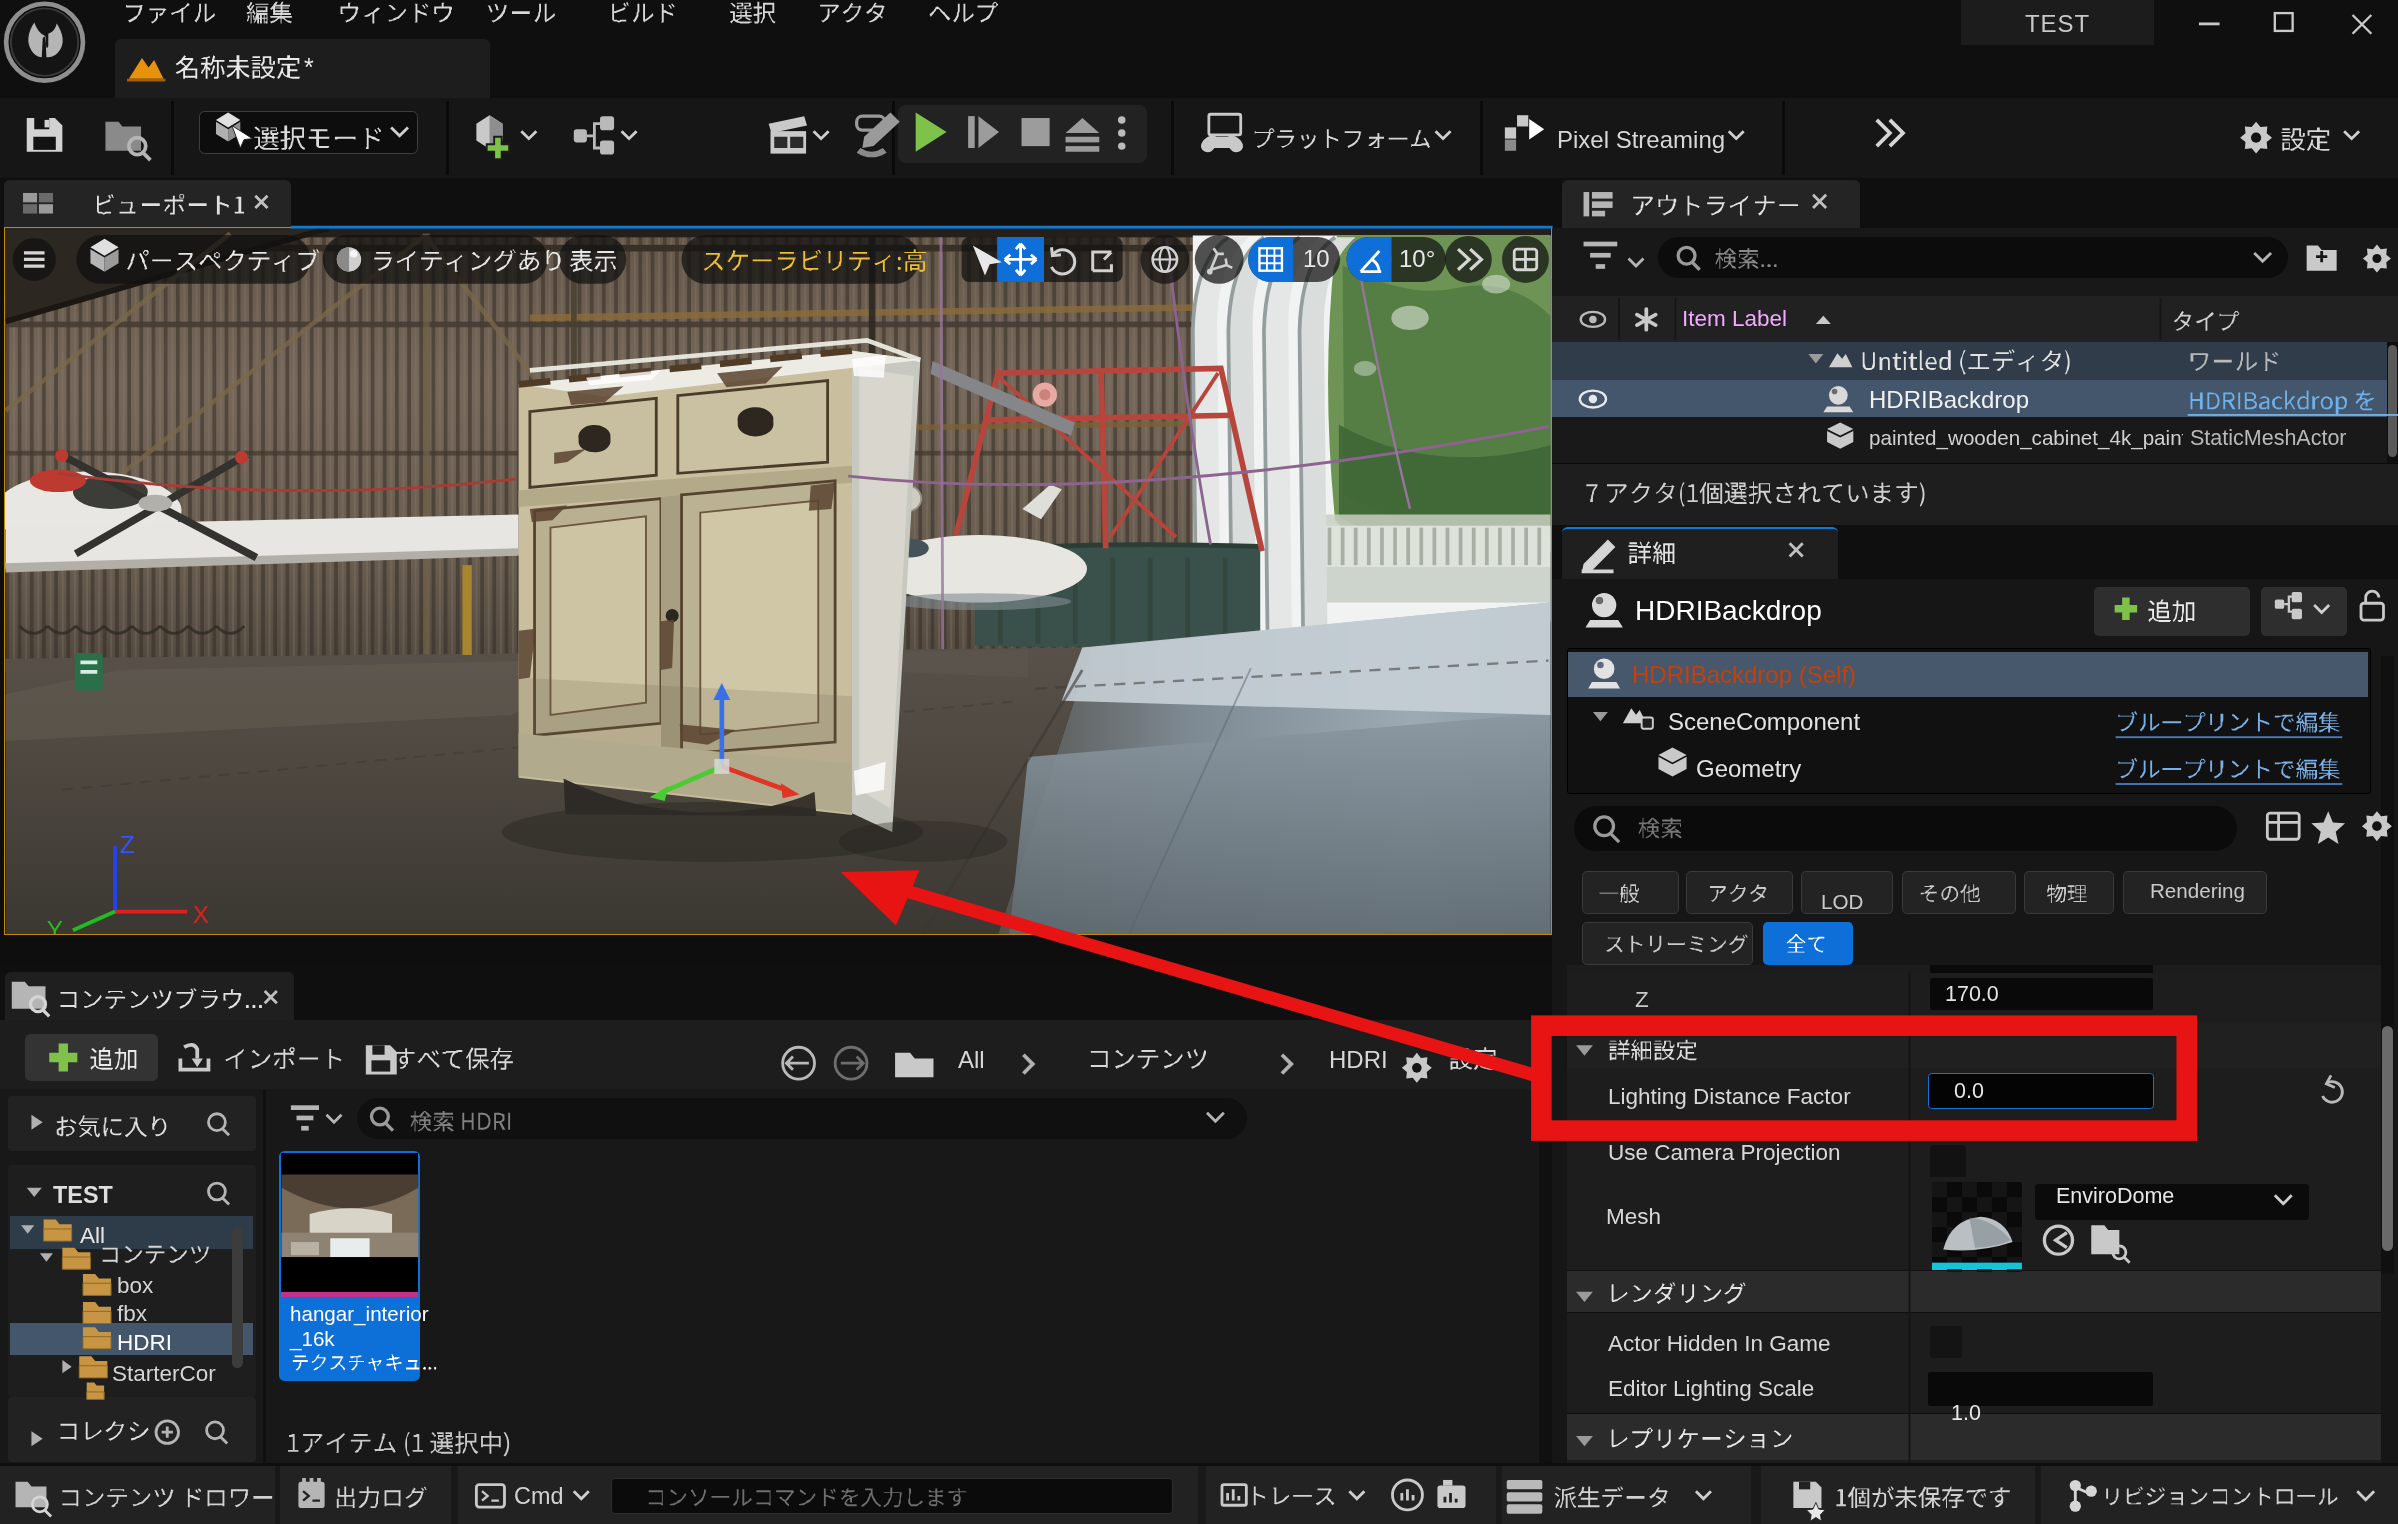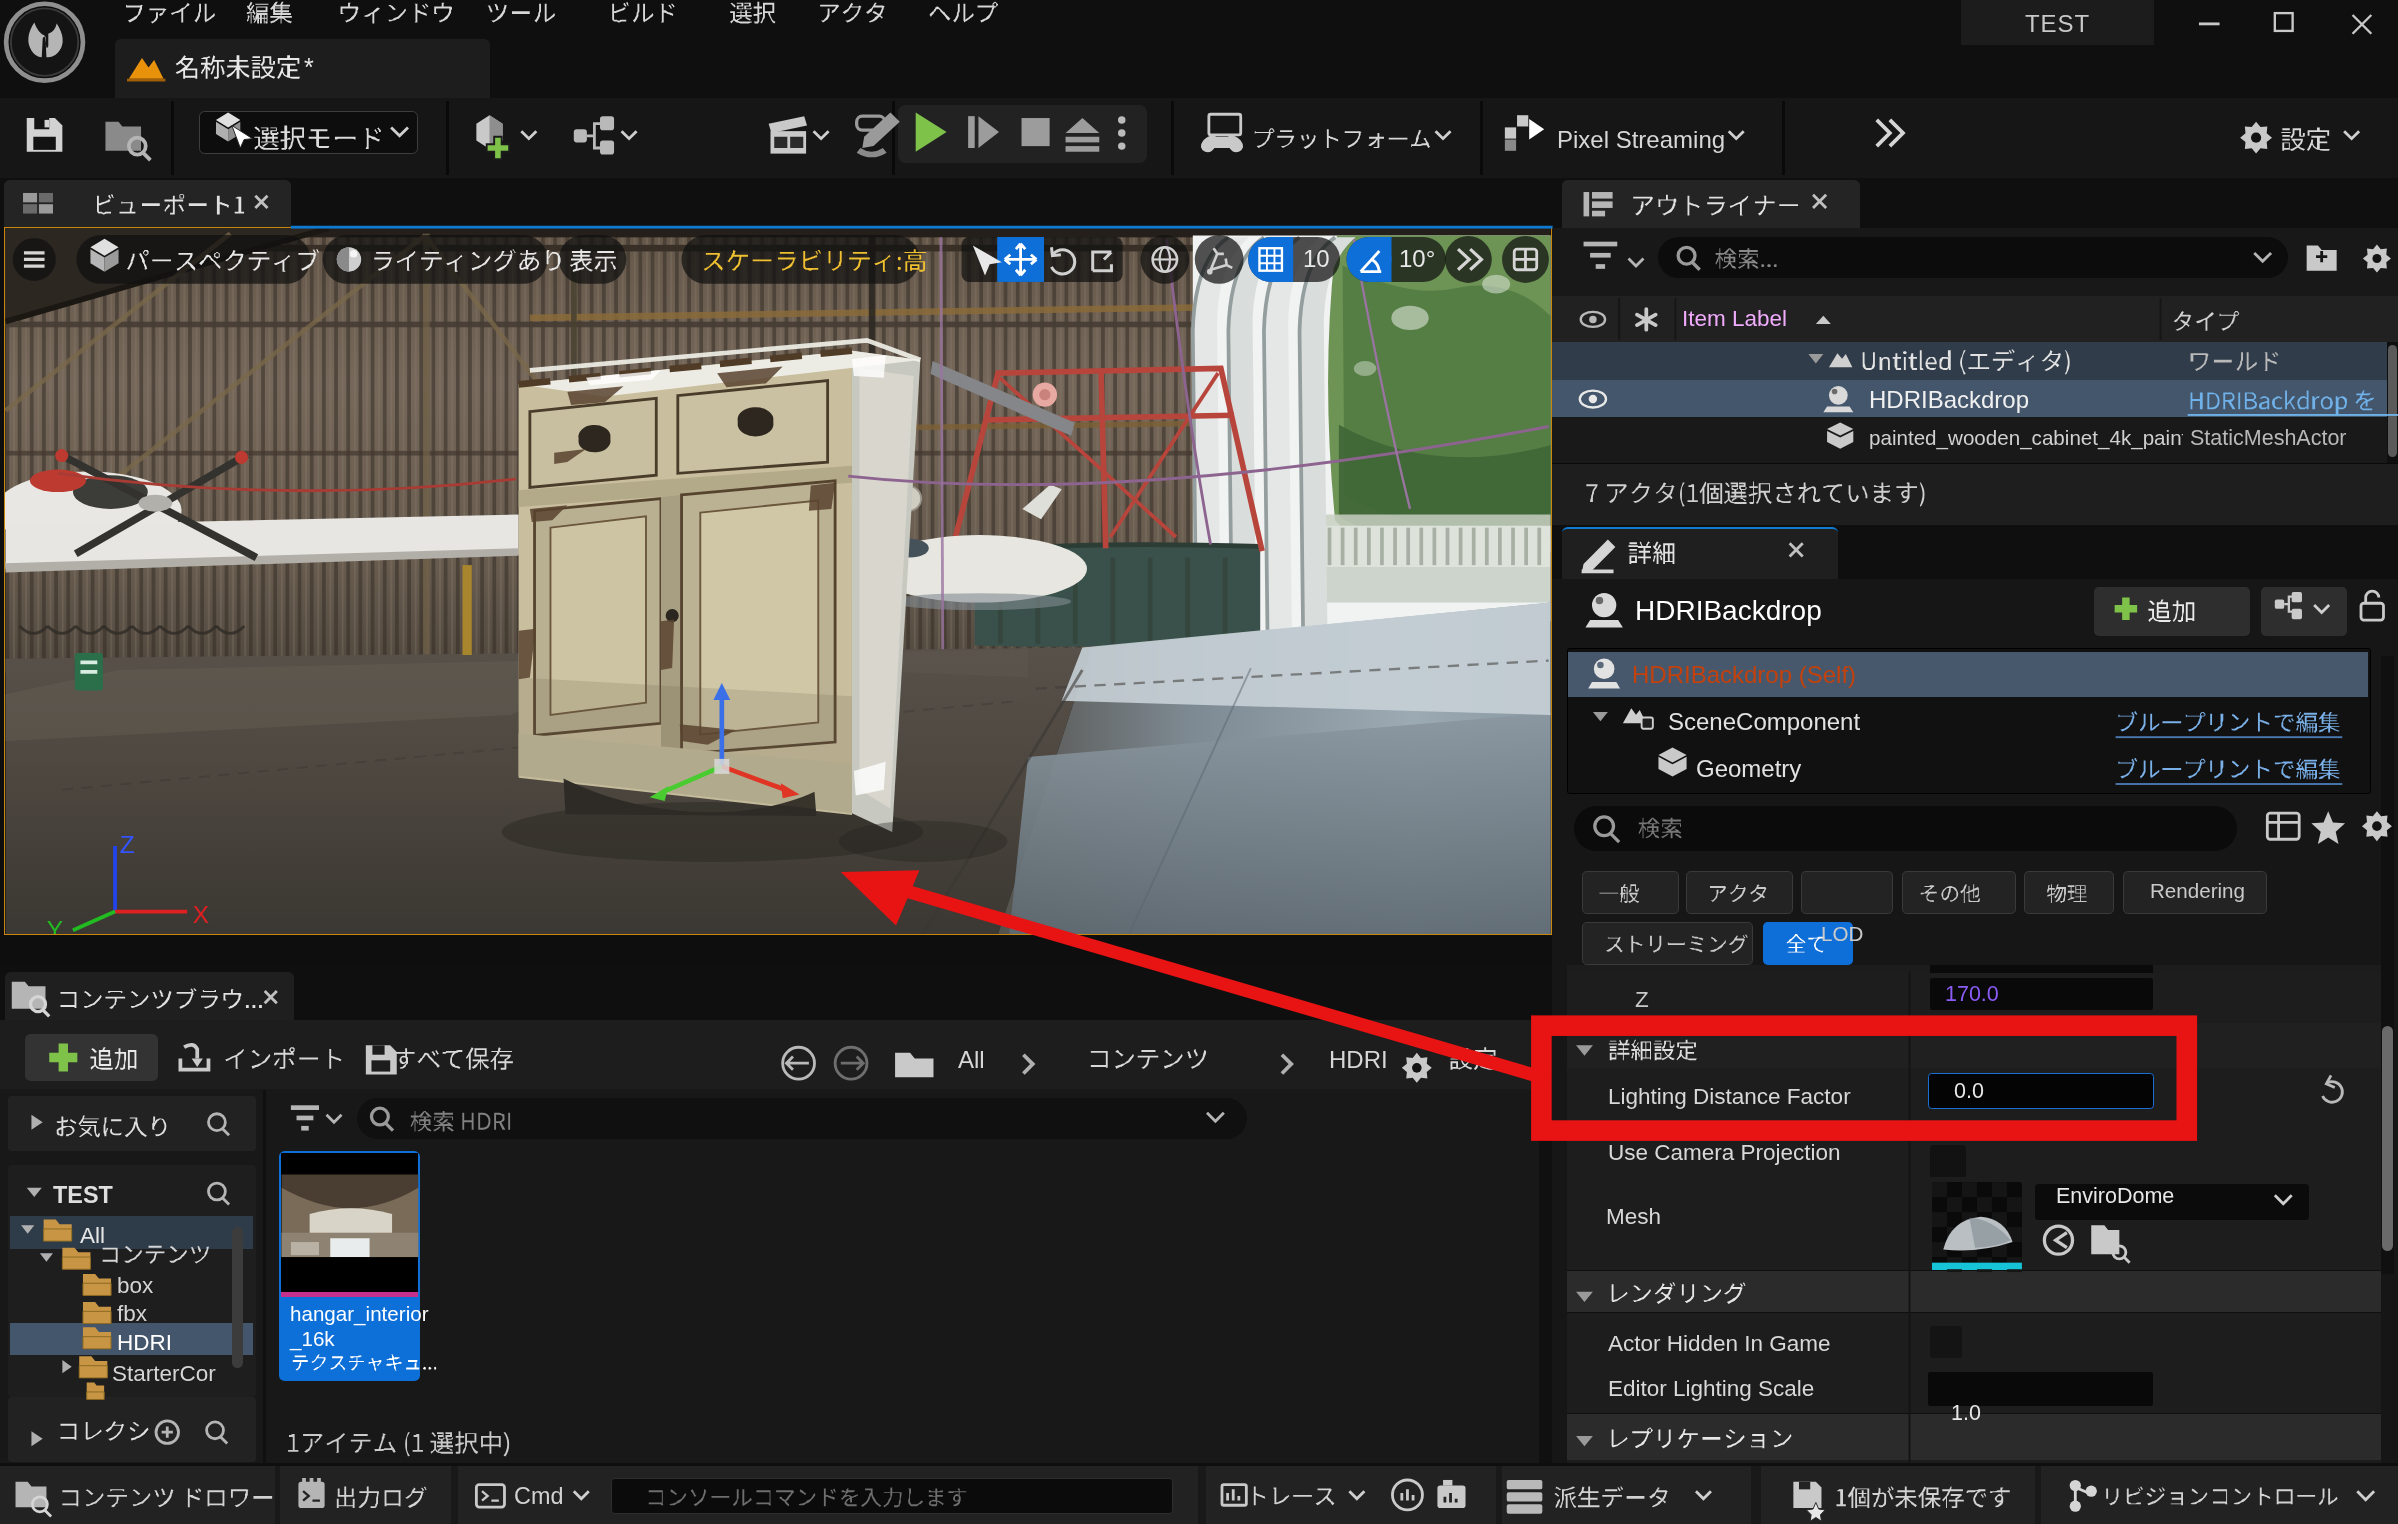--- a/index.html
+++ b/index.html
@@ -316,24 +316,24 @@
 <div class="t" style="left:1303px;top:245px;font-size:24px;color:#e8e8e8;font-weight:400;">10</div>
 <div class="t" style="left:1399px;top:245px;font-size:24px;color:#e8e8e8;font-weight:400;">10°</div>
 <div class="t" style="left:1682px;top:305px;font-size:22.5px;color:#f0abfc;font-weight:400;">Item Label</div>
 <div class="t" style="left:1869px;top:386px;font-size:24px;color:#f0f0f0;font-weight:400;">HDRIBackdrop</div>
 <div class="t" style="left:1869px;top:426px;font-size:20.6px;color:#d0d0d0;width:314px;overflow:hidden">painted_wooden_cabinet_4k_painted_</div>
 <div class="t" style="left:2190px;top:426px;font-size:21.5px;color:#b9b9b9;font-weight:400;">StaticMeshActor</div>
 <div class="t" style="left:1635px;top:594px;font-size:28px;color:#ffffff;font-weight:400;">HDRIBackdrop</div>
 <div class="t" style="left:1632px;top:661px;font-size:24px;color:#c2410c;font-weight:400;">HDRIBackdrop (Self)</div>
 <div class="t" style="left:1668px;top:708px;font-size:24px;color:#e2e2e2;font-weight:400;">SceneComponent</div>
 <div class="t" style="left:1696px;top:755px;font-size:24px;color:#e2e2e2;font-weight:400;">Geometry</div>
-<div class="t" style="left:1821px;top:922px;font-size:20.6px;color:#c9c9c9;font-weight:400;">LOD</div>
+<div class="t" style="left:1821px;top:890px;font-size:20.6px;color:#c9c9c9;font-weight:400;">LOD</div>
 <div class="t" style="left:2150px;top:879px;font-size:20.6px;color:#c9c9c9;font-weight:400;">Rendering</div>
 <div class="t" style="left:1635px;top:986px;font-size:22.5px;color:#c9c9c9;font-weight:400;">Z</div>
-<div class="t" style="left:1945px;top:982px;font-size:21.5px;color:#8b5cf6;font-weight:400;">170.0</div>
+<div class="t" style="left:1945px;top:982px;font-size:21.5px;color:#e5e5e5;font-weight:400;">170.0</div>
 <div class="t" style="left:1608px;top:1083px;font-size:22.5px;color:#d8d8d8;font-weight:400;">Lighting Distance Factor</div>
 <div class="t" style="left:1954px;top:1079px;font-size:21.5px;color:#e8e8e8;font-weight:400;">0.0</div>
 <div class="t" style="left:1608px;top:1139px;font-size:22.5px;color:#d8d8d8;font-weight:400;">Use Camera Projection</div>
 <div class="t" style="left:1606px;top:1203px;font-size:22.5px;color:#d8d8d8;font-weight:400;">Mesh</div>
 <div class="t" style="left:2056px;top:1184px;font-size:21.5px;color:#e8e8e8;font-weight:400;">EnviroDome</div>
 <div class="t" style="left:1608px;top:1330px;font-size:22.5px;color:#d8d8d8;font-weight:400;">Actor Hidden In Game</div>
 <div class="t" style="left:1608px;top:1375px;font-size:22.5px;color:#d8d8d8;font-weight:400;">Editor Lighting Scale</div>
 <div class="t" style="left:1951px;top:1377px;font-size:21.5px;color:#e8e8e8;font-weight:400;margin-top:24px;">1.0</div>
 <div class="t" style="left:958px;top:1046px;font-size:24px;color:#d7d7d7;font-weight:400;">All</div>
 <div class="t" style="left:1329px;top:1046px;font-size:24px;color:#d7d7d7;font-weight:400;">HDRI</div>

